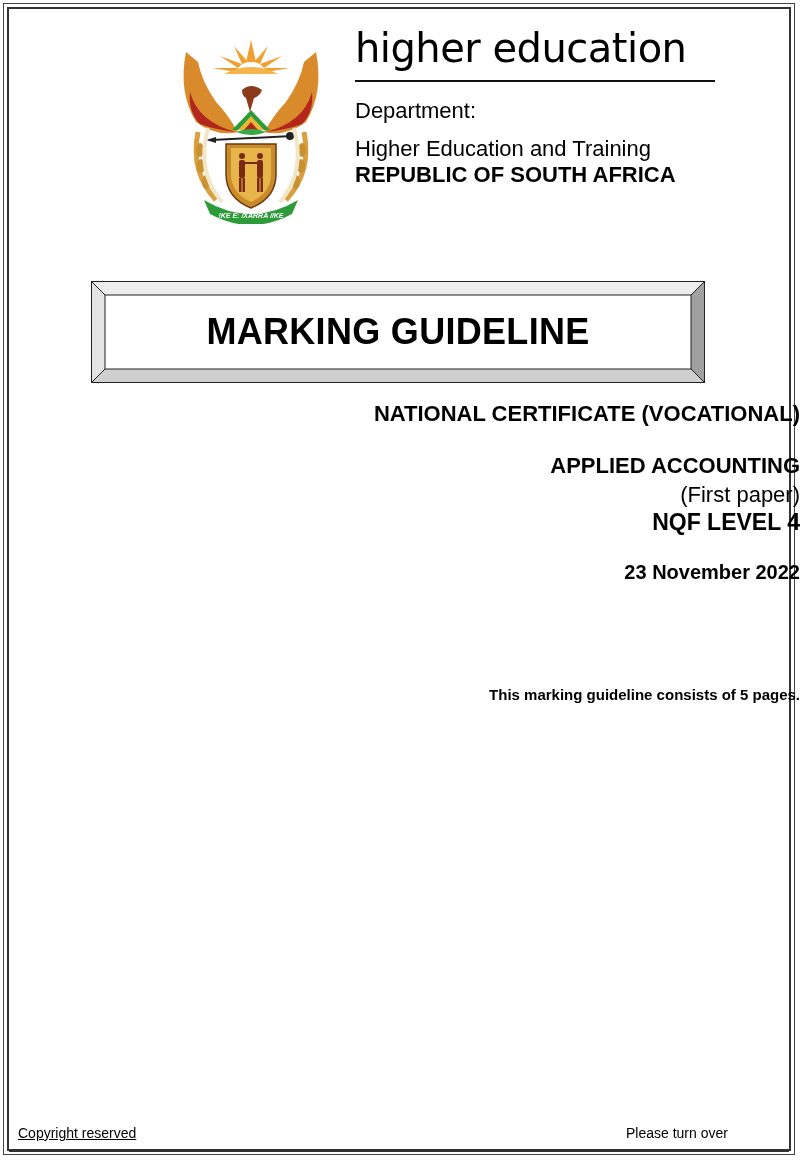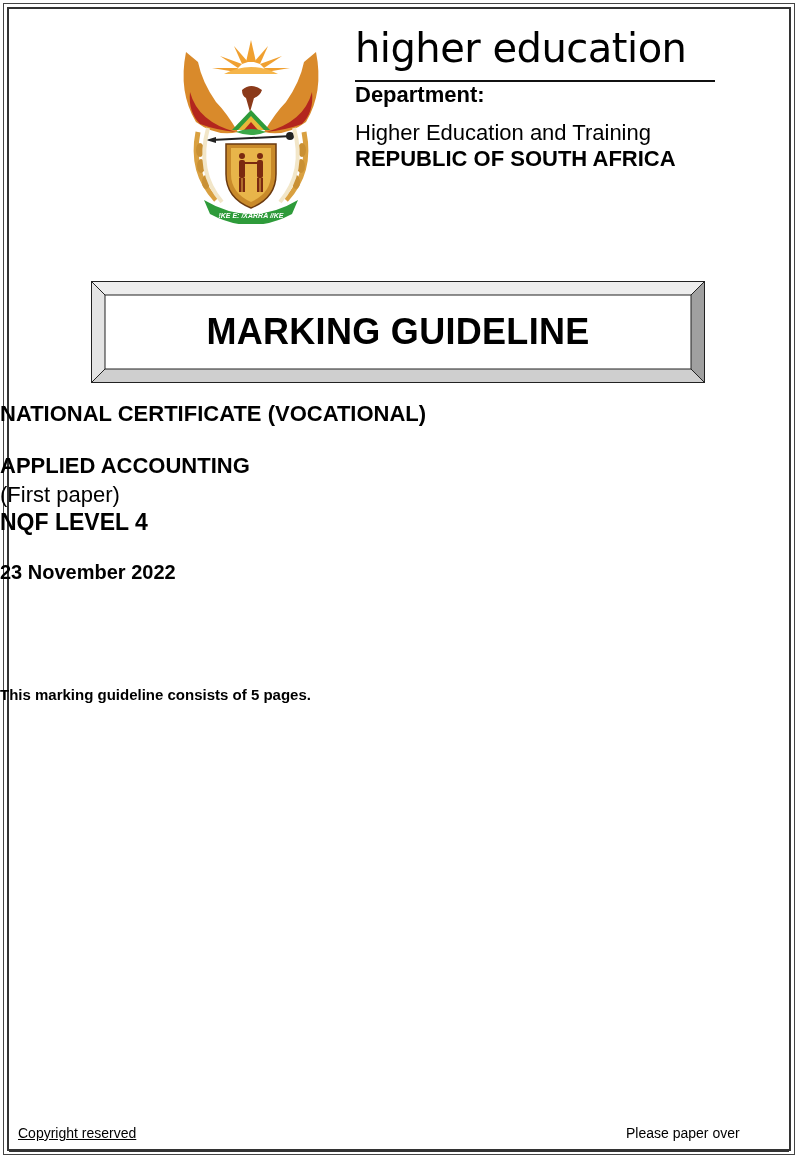--- a/index.html
+++ b/index.html
@@ -10,30 +10,30 @@
   .frame-inner { position: absolute; left: 7px; top: 7px; width: 784px; height: 1144px;
                  border: 2px solid #333; box-sizing: border-box; }
 
   .crest { position: absolute; left: 176px; top: 32px; width: 150px; height: 192px; }
 
   .brand { position: absolute; left: 355px; top: 28px; width: 360px; }
   .brand-line1, .brand-line2 { font-family: "DejaVu Sans", sans-serif; font-size: 40px;
                  line-height: 40px; letter-spacing: -0.5px; font-weight: normal; }
   .brand-rule { margin-top: 12px; width: 360px; height: 2px; background: #111; }
   .dept-label, .dept-name { font-size: 22px; line-height: 26px; margin-top: 12px; }
-  .dept-label { margin-top: 0; font-weight: bold; }
+  .dept-label { margin-top: 16px; }
   .dept-country { font-size: 22px; line-height: 26px; font-weight: bold; }
 
   .bevel { position: absolute; left: 91px; top: 281px; width: 614px; height: 110px; }
   .bevel svg { position: absolute; left: 0; top: 0; }
   .bevel-title { position: absolute; left: 0; top: 0; width: 614px; height: 102px;
                  display: flex; align-items: center; justify-content: center;
                  font-size: 36px; font-weight: bold; letter-spacing: 0.3px; }
 
-  .center { position: absolute; left: 0; width: 800px; text-align: left; }
+  .center { position: absolute; left: 0; width: 800px; text-align: right; }
   .qual { top: 399px; font-size: 22px; font-weight: bold; line-height: 30px; }
   .subject { top: 451px; font-size: 22px; font-weight: bold; line-height: 30px; }
   .paper { top: 481px; font-size: 22px; line-height: 28px; }
   .level { top: 510px; font-size: 23px; font-weight: bold; line-height: 24px; }
   .date { top: 558px; font-size: 20px; font-weight: bold; line-height: 28px; }
   .pages { top: 685px; font-size: 15px; font-weight: bold; line-height: 20px; }
 
   .footer-left { position: absolute; left: 18px; top: 1125px; font-size: 14px; text-decoration: underline; }
   .footer-right { position: absolute; left: 626px; top: 1125px; font-size: 14px; }
   .footer-rule { position: absolute; left: 9px; top: 1151px; width: 780px; height: 1px; background: #333; }
@@ -136,14 +136,14 @@
 </div>
 
 <div class="center qual">NATIONAL CERTIFICATE (VOCATIONAL)</div>
 <div class="center subject">APPLIED ACCOUNTING</div>
 <div class="center paper">(First paper)</div>
 <div class="center level">NQF LEVEL 4</div>
 <div class="center date">23 November 2022</div>
 <div class="center pages">This marking guideline consists of 5 pages.</div>
 
 <div class="footer-left">Copyright reserved</div>
-<div class="footer-right">Please paper over</div>
+<div class="footer-right">Please turn over</div>
 <div class="footer-rule"></div>
 
 </body></html>

